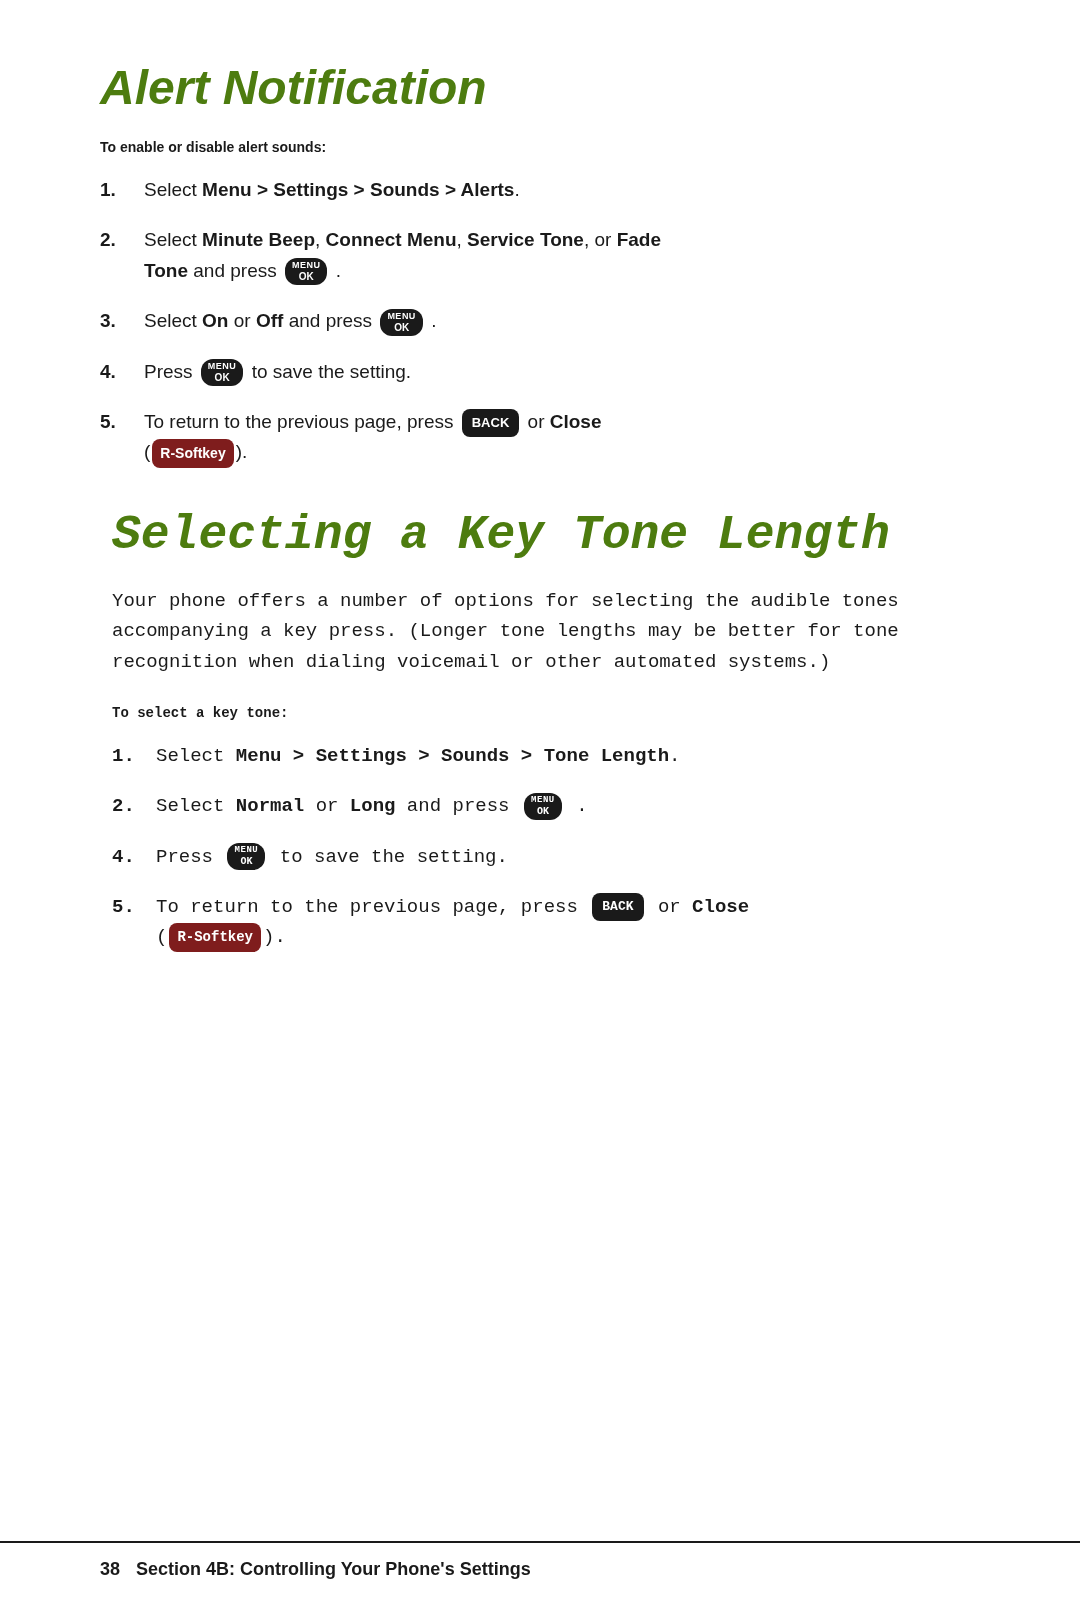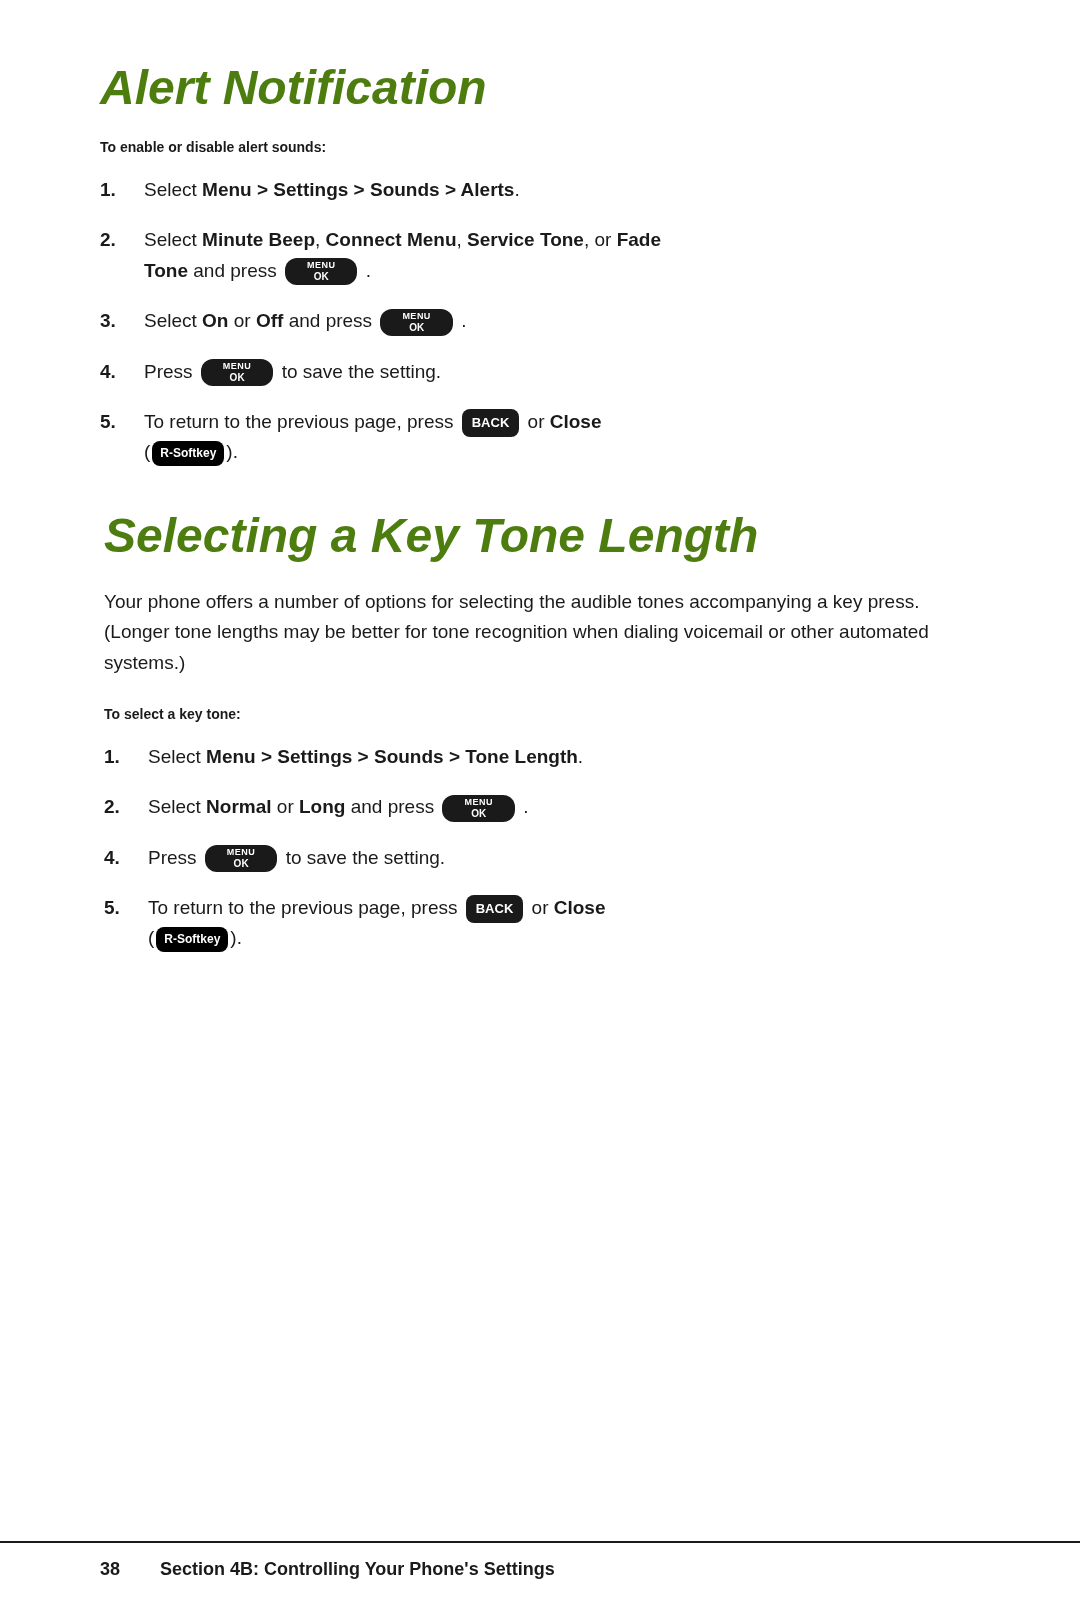--- a/index.html
+++ b/index.html
@@ -75,21 +75,21 @@
     .menu-btn-ok {
       display: inline-flex;
       flex-direction: column;
       align-items: center;
       justify-content: center;
       background: #1a1a1a;
       color: #ffffff;
       border-radius: 12px;
       font-size: 10px;
       font-weight: 700;
-      padding: 3px 22px;
+      padding: 3px 7px;
       margin: 0 3px;
       vertical-align: middle;
       line-height: 1.1;
       min-width: 38px;
       min-height: 26px;
     }
 
     .back-btn {
       display: inline-flex;
       align-items: center;
@@ -101,51 +101,52 @@
       font-weight: 700;
       padding: 4px 10px;
       margin: 0 3px;
       vertical-align: middle;
     }
 
     .rsoftkey-btn {
       display: inline-flex;
       align-items: center;
       justify-content: center;
-      background: #000000;
+      background: #7f1d1d;
       color: #ffffff;
       border-radius: 8px;
-      font-size: 12px;
+      font-size: 14px;
       font-weight: 700;
       padding: 3px 8px;
       margin: 0 2px;
       vertical-align: middle;
     }
 
     .section-divider {
-      margin: 40px 0 32px 4px;
+      margin: 40px 0 32px 12px;
+      font-family: Liberation Mono, monospace;
     }
 
     .page-footer {
       position: absolute;
       bottom: 40px;
       left: 0;
       right: 0;
       border-top: 2px solid #1a1a1a;
       padding-top: 16px;
       display: flex;
       align-items: center;
       padding-left: 100px;
       padding-right: 100px;
     }
 
     .footer-page-num {
       font-size: 18px;
       font-weight: 700;
-      margin-right: 40px;
+      margin-right: 16px;
     }
 
     .footer-section-text {
       font-size: 18px;
       font-weight: 700;
     }
   </style>
 </head>
 <body>
 

